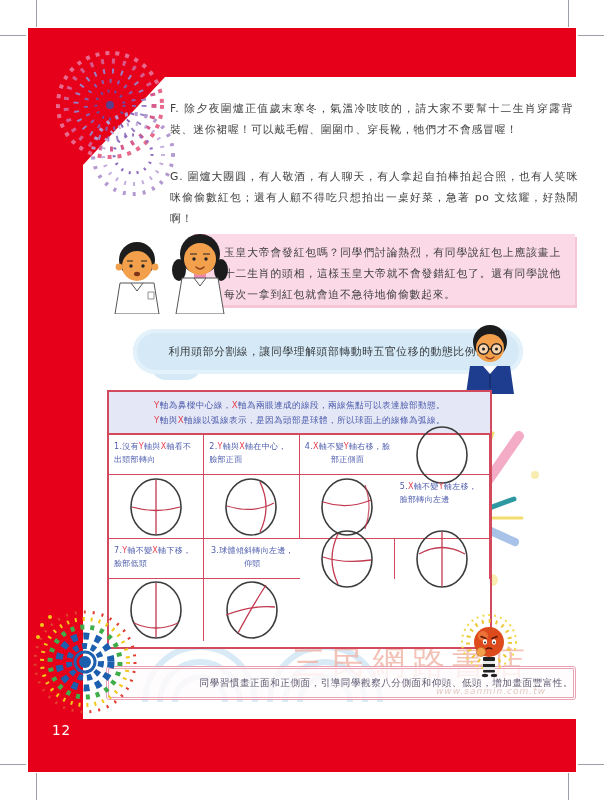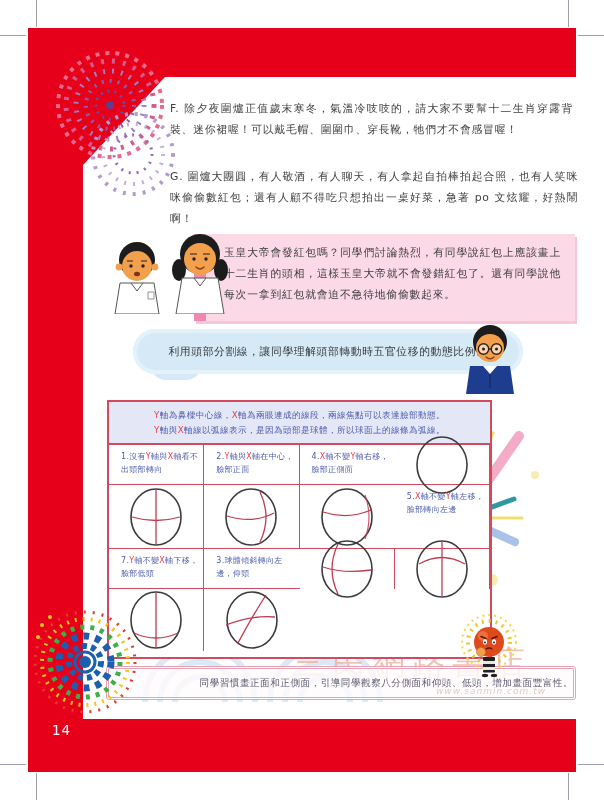--- a/index.html
+++ b/index.html
@@ -17,45 +17,45 @@
 
   .abs{position:absolute;}
 
   
   .para{position:absolute;font-size:10.8px;line-height:21px;letter-spacing:0.8px;
     color:#3f3f3f;text-align:justify;}
 
   
   #pink-box{position:absolute;left:194px;top:234px;width:381px;box-sizing:border-box;
     background:var(--pink-box-bg,#fbd9e6);border-left:12px solid var(--pink-box-bar,#ee8ab2);
-    padding:8px 14px 16px 18px;box-shadow:2px 3px 0 rgba(238,150,180,.55);}
+    padding:8px 14px 0 18px;box-shadow:2px 3px 0 rgba(238,150,180,.55);}
   #pink-box .txt{font-size:10.8px;line-height:21px;letter-spacing:0.8px;color:#3f3f3f;text-align:justify;}
 
   
   #teacher-bubble{position:absolute;left:133px;top:329px;width:390px;height:45px;box-sizing:border-box;
     background:var(--bubble-blue,#d5e9f6);border-radius:24px;
     box-shadow:inset 0 0 0 4px #e3f1fa;display:flex;align-items:center;justify-content:center;}
   #teacher-bubble .txt{font-size:10.8px;letter-spacing:0.6px;color:#35393d;white-space:nowrap;}
   #bubble-tail{position:absolute;left:150px;top:364px;width:52px;height:16px;
     background:var(--bubble-blue,#d5e9f6);border-radius:0 0 26px 26px;}
 
   
-  #table{position:absolute;left:107px;top:400px;width:385px;height:259px;box-sizing:border-box;
+  #table{position:absolute;left:107px;top:390px;width:385px;height:259px;box-sizing:border-box;
     border:2px solid var(--table-red,#d34a5e);background:#fff;}
   #table-header{height:43px;box-sizing:border-box;background:var(--table-header-bg,#e4e7f5);
     border-bottom:2px solid var(--table-red,#d34a5e);text-align:center;padding-top:6px;}
   #table-header div{font-size:8.6px;line-height:15px;color:var(--table-text-blue,#4c5cac);letter-spacing:0.4px;}
   #table-grid{display:grid;grid-template-columns:repeat(4,1fr);grid-template-rows:40px 64px 40px auto;}
   .t-label{box-sizing:border-box;border-right:1.5px solid var(--table-red,#d34a5e);
     border-bottom:1.5px solid var(--table-red,#d34a5e);
-    font-size:8px;line-height:13px;color:var(--table-text-blue,#4c5cac);padding:5px 4px 0 12px;letter-spacing:0.3px;}
+    font-size:8px;line-height:13px;color:var(--table-text-blue,#4c5cac);padding:5px 4px 0 5px;letter-spacing:0.3px;}
   .t-diag{box-sizing:border-box;border-right:1.5px solid var(--table-red,#d34a5e);
     display:flex;align-items:center;justify-content:center;}
   .t-diag.bb{border-bottom:1.5px solid var(--table-red,#d34a5e);}
-  .last{border-right:none !important;}
+  .last{border-right:none !important;text-align:center;}
   .xy{color:var(--axis-red,#e5404f);}
 
   
   #bottom-note{position:absolute;left:106px;top:666px;width:470px;height:34px;box-sizing:border-box;
     background:rgba(255,251,252,.82);border:3px double #e9a3b5;border-radius:3px;
     display:flex;align-items:center;justify-content:flex-end;z-index:3;}
   #bottom-note .txt{font-size:9.6px;letter-spacing:0.5px;color:#5c566e;white-space:nowrap;}
 
   
   #watermark-text{position:absolute;left:292px;top:641px;font-family:"DejaVu Serif","Liberation Serif",serif;
@@ -311,15 +311,15 @@
       <rect x="25" y="45" width="12" height="4" rx="1" fill="#222"></rect>
       <rect x="25" y="49" width="12" height="3" fill="#e8e8e8"></rect>
       <rect x="25" y="52" width="12" height="3" fill="#222"></rect>
       <rect x="25" y="55" width="12" height="3" fill="#e8e8e8"></rect>
       <rect x="25" y="58" width="12" height="2.5" rx="1" fill="#222"></rect>
       <ellipse cx="27" cy="63.5" rx="3.2" ry="1.7" fill="#222"></ellipse>
       <ellipse cx="36" cy="63.5" rx="3.2" ry="1.7" fill="#222"></ellipse>
     </svg>
   </div>
 
-  <div id="page-num">14</div>
+  <div id="page-num">12</div>
 
 </div>
 
 </body></html>

